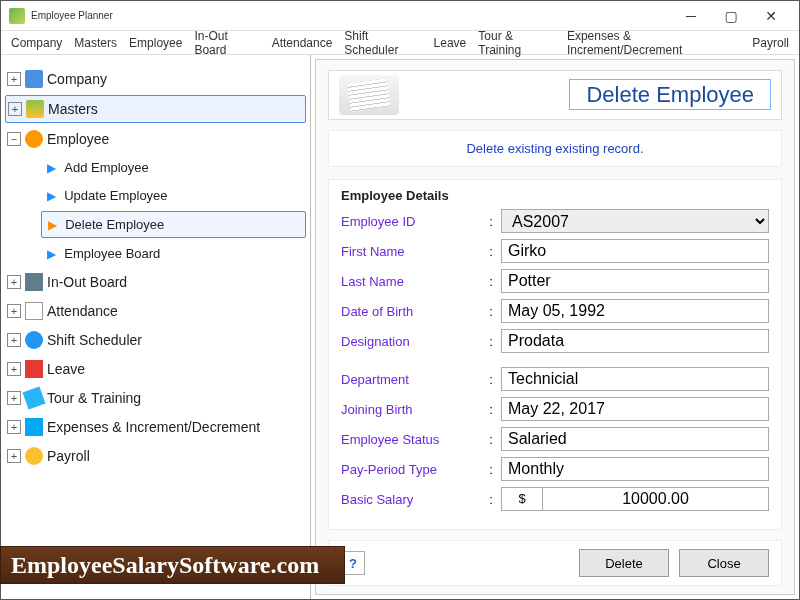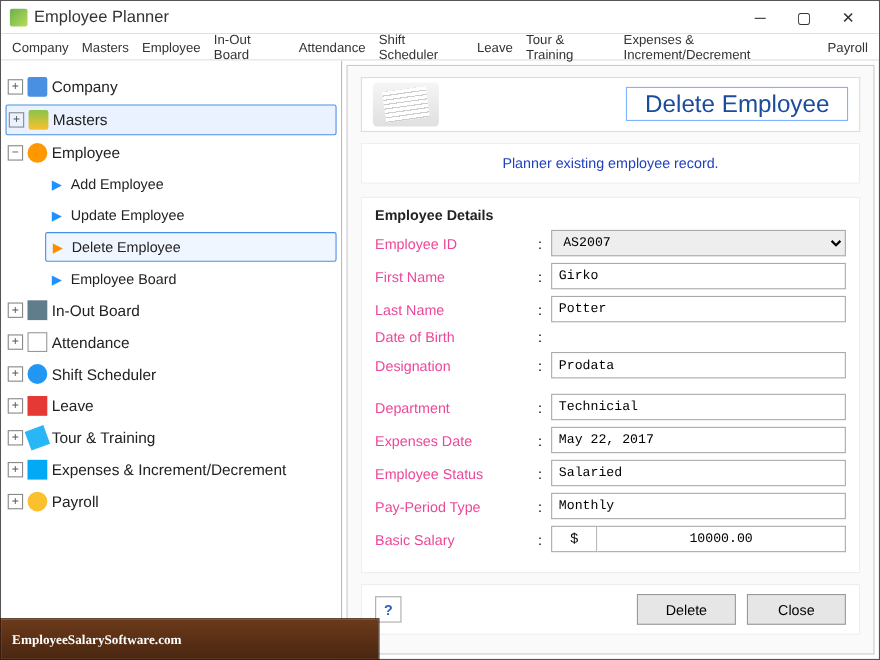--- a/index.html
+++ b/index.html
@@ -1,20 +1,20 @@
 <!DOCTYPE html>
 <html><head>
 <meta charset="utf-8">
 <style>
 * { box-sizing: border-box; margin: 0; padding: 0; }
 body { font-family: "Segoe UI", Tahoma, sans-serif; font-size: 13px; background: #fff; width: 800px; height: 600px; overflow: hidden; position: relative; }
 .window { border: 1px solid #555; width: 800px; height: 600px; display: flex; flex-direction: column; }
 .titlebar { height: 30px; background: #fff; display: flex; align-items: center; padding: 0 8px; border-bottom: 1px solid #e0e0e0; }
 .titlebar .app-icon { width: 16px; height: 16px; margin-right: 6px; background: linear-gradient(135deg,#6ab04c,#badc58); border-radius: 2px; }
-.titlebar .title { flex: 1; font-size: 15px; color: #333; }
+.titlebar .title { flex: 1; font-size: 10px; color: #333; }
 .win-btns { display: flex; gap: 0; }
 .win-btn { width: 40px; height: 26px; display: flex; align-items: center; justify-content: center; font-size: 14px; color: #333; cursor: pointer; }
 .menubar { height: 24px; background: #fff; display: flex; align-items: center; padding: 0 4px; font-size: 12px; color: #333; border-bottom: 1px solid #ddd; }
 .menubar span { padding: 3px 6px; cursor: pointer; }
 .content { flex: 1; display: flex; overflow: hidden; }
 .tree { width: 310px; border-right: 1px solid #bbb; background: #fff; padding: 8px 4px; overflow-y: auto; }
 .tree-item { display: flex; align-items: center; padding: 4px 2px; font-size: 14px; color: #222; cursor: pointer; margin: 3px 0; }
 .tree-item .exp { width: 14px; height: 14px; border: 1px solid #888; display: flex; align-items: center; justify-content: center; font-size: 11px; margin-right: 4px; color: #555; line-height: 1; }
 .tree-item .icon { width: 18px; height: 18px; margin-right: 4px; display: inline-flex; align-items: center; justify-content: center; }
 .tree-sub { margin-left: 36px; }
@@ -26,33 +26,33 @@
 .main { flex: 1; background: #fafafa; padding: 10px 12px; overflow-y: auto; border: 1px solid #ccc; margin: 4px; }
 .header-panel { display: flex; align-items: center; border: 1px solid #ddd; background: #fff; padding: 4px 10px; margin-bottom: 10px; }
 .header-panel .note-icon { width: 60px; height: 40px; background: linear-gradient(#f5f5f5,#e0e0e0); border-radius: 4px; position: relative; }
 .header-panel .note-icon::before { content: ""; position: absolute; top: 6px; left: 10px; width: 40px; height: 28px; background: repeating-linear-gradient(#fff,#fff 3px,#ccc 3px,#ccc 4px); transform: rotate(-8deg); }
 .page-title { flex: 1; text-align: right; }
 .page-title span { font-size: 22px; color: #1a4b9c; border: 1px solid #7db3ff; padding: 2px 16px; background: #fff; }
 .instruction { text-align: center; color: #2040c0; font-size: 13px; border: 1px solid #eee; padding: 10px; margin-bottom: 12px; background: #fff; }
 .details-box { border: 1px solid #eee; background: #fff; padding: 8px 12px 12px; }
 .details-title { font-weight: bold; font-size: 13px; color: #222; }
 .form-row { display: flex; align-items: center; margin: 6px 0; }
-.form-row .lbl { width: 140px; font-size: 13px; color: #ec4899; }
+.form-row .lbl { width: 140px; font-size: 13px; color: #6d28d9; }
 .form-row .colon { width: 20px; text-align: center; }
 .form-row .fld { flex: 1; }
-.form-row input, .form-row select, .form-row .readonly { width: 100%; height: 24px; border: 1px solid #aaa; padding: 2px 6px; font-size: 12px; background: #fff; font-family: Liberation Mono, monospace; }
+.form-row input, .form-row select, .form-row .readonly { width: 100%; height: 24px; border: 1px solid #aaa; padding: 2px 6px; font-size: 16px; background: #fff; }
 .form-row select { background: #eee; }
 .salary-wrap { display: flex; }
 .salary-wrap .cur { width: 50px; text-align: center; border: 1px solid #aaa; height: 24px; line-height: 22px; background: #fff; }
 .salary-wrap input { text-align: center; border-left: none; }
 .btnbar { display: flex; align-items: center; border: 1px solid #eee; background: #fff; padding: 8px 12px; margin-top: 10px; }
 .btnbar .help { width: 24px; height: 24px; border: 1px solid #aaa; display: flex; align-items: center; justify-content: center; font-weight: bold; color: #2a5bba; cursor: pointer; }
 .btnbar .spacer { flex: 1; }
 .btnbar button { width: 90px; height: 28px; margin-left: 10px; background: #e6e6e6; border: 1px solid #999; cursor: pointer; font-size: 13px; }
-.footer-brand { position: absolute; left: 0; bottom: 0; width: 345px; height: 38px; background: linear-gradient(#6b3a1a,#4a2611); color: #fff; font-size: 12px; font-weight: bold; display: flex; align-items: center; padding-left: 10px; font-family: Georgia, serif; border: 1px solid #3a1d0c; }
+.footer-brand { position: absolute; left: 0; bottom: 16px; width: 345px; height: 38px; background: linear-gradient(#6b3a1a,#4a2611); color: #fff; font-size: 24px; font-weight: bold; display: flex; align-items: center; padding-left: 10px; font-family: Georgia, serif; border: 1px solid #3a1d0c; }
 .ic-company { background: #4a90e2; border-radius: 2px; }
 .ic-masters { background: linear-gradient(#8bc34a,#fbc02d); border-radius: 2px; }
 .ic-employee { background: #ff9800; border-radius: 50%; }
 .ic-board { background: #607d8b; }
 .ic-attendance { background: #fff; border: 1px solid #999; }
 .ic-shift { background: #2196f3; border-radius: 50%; }
 .ic-leave { background: #e53935; }
 .ic-tour { background: #29b6f6; transform: rotate(-20deg); }
 .ic-expenses { background: #03a9f4; }
 .ic-payroll { background: #fbc02d; border-radius: 50%; }
@@ -154,21 +154,21 @@
           <span class="icon ic-payroll"></span>
           <span>Payroll</span>
         </div>
     </div>
 
     <div class="main">
       <div class="header-panel">
         <div class="note-icon"></div>
         <div class="page-title"><span>Delete Employee</span></div>
       </div>
-      <div class="instruction">Planner existing employee record.</div>
+      <div class="instruction">Delete existing existing record.</div>
 
       <div class="details-box">
         <div class="details-title">Employee Details</div>
 
         <div class="form-row">
           <div class="lbl">Employee ID</div>
             <div class="colon">:</div>
           <div class="fld"><select><option>AS2007</option></select></div>
         </div>
         <div class="form-row">
@@ -177,33 +177,34 @@
           <div class="fld"><input value="Girko" style=""></div>
         </div>
         <div class="form-row">
           <div class="lbl">Last Name</div>
             <div class="colon">:</div>
           <div class="fld"><input value="Potter" style=""></div>
         </div>
         <div class="form-row">
           <div class="lbl">Date of Birth</div>
             <div class="colon">:</div>
+          <div class="fld"><input value="May 05, 1992" style=""></div>
         </div>
         <div class="form-row">
           <div class="lbl">Designation</div>
             <div class="colon">:</div>
           <div class="fld"><input value="Prodata" style=""></div>
         </div>
         <div class="form-row" style="margin-top:14px;">
           <div class="lbl">Department</div>
             <div class="colon">:</div>
           <div class="fld"><input value="Technicial" style=""></div>
         </div>
         <div class="form-row">
-          <div class="lbl">Expenses Date</div>
+          <div class="lbl">Joining Birth</div>
             <div class="colon">:</div>
           <div class="fld"><input value="May 22, 2017" style=""></div>
         </div>
         <div class="form-row">
           <div class="lbl">Employee Status</div>
             <div class="colon">:</div>
           <div class="fld"><input value="Salaried" style=""></div>
         </div>
         <div class="form-row">
           <div class="lbl">Pay-Period Type</div>

